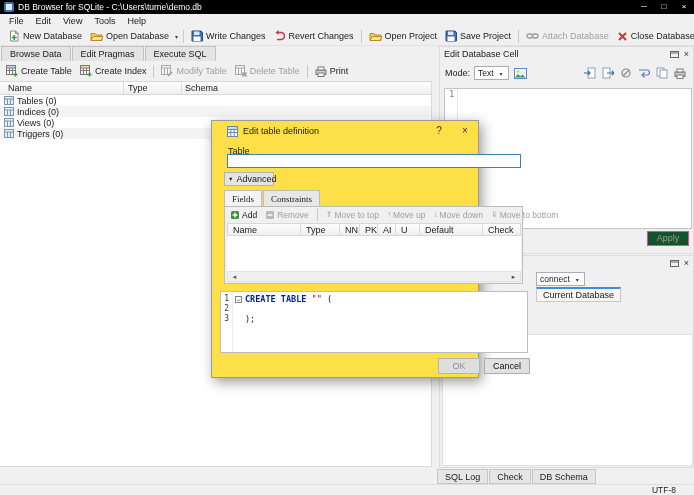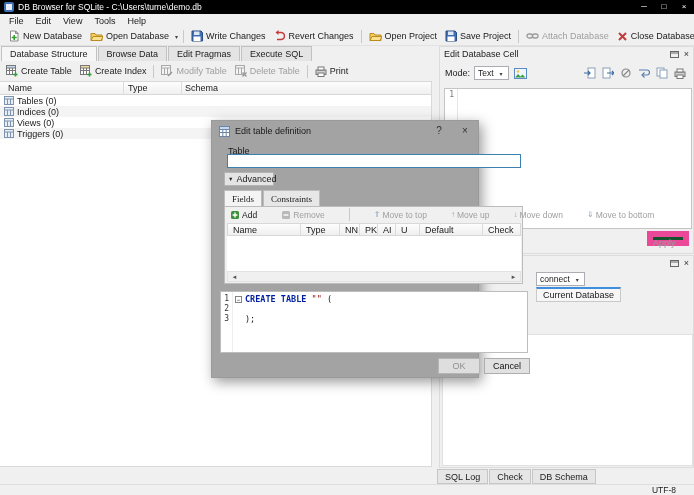--- a/index.html
+++ b/index.html
@@ -62,22 +62,22 @@
   .combo { height:14px; background:#fff; border:1px solid #abadb3; display:flex;
     align-items:center; padding:0 3px; gap:4px; font-size:8.5px; }
   .combo .dd-arrow { font-size:6px; }
   .mini-btn { width:16px; height:16px; display:flex; align-items:center; justify-content:center; }
   .cell-icons { margin-left:auto; display:flex; gap:2px; }
   .cell-edit { position:absolute; left:4px; top:41px; width:248px; height:141px;
     background:#fff; border:1px solid #c4c4c4; display:flex; }
   .gutter { width:13px; border-right:1px solid #e6e6e6; color:#777; text-align:right;
     padding:1px 3px 0 0; font-family:"DejaVu Sans Mono", monospace; font-size:8px; }
   .apply-btn { position:absolute; left:207px; top:184px; width:42px; height:15px;
-    background:#14532d; border:6px solid #ec4899; color:#9c9c9c;
-    line-height:13px; }
+    background:#14532d; border:1px solid #ec4899; color:#9c9c9c;
+    text-align:center; line-height:13px; }
 
   .remote-combo { position:absolute; left:96px; top:16px; }
   .remote-tab { position:absolute; left:96px; top:31px; height:15px; padding:1px 6px 0;
     background:#f6f6f6; border:1px solid #c9c9c9; border-top:2px solid #3f8ede; }
   .remote-grid-header { position:absolute; left:2px; top:64px; width:251px; height:14px;
     background:linear-gradient(#fdfdfd,#eeeeee); border:1px solid #d8d8d8; }
   .remote-grid-header .col { position:absolute; top:2px; }
   .remote-list { position:absolute; left:2px; top:78px; width:251px; height:132px;
     background:#fff; border:1px solid #e0e0e0; }
 
@@ -85,36 +85,36 @@
   .bottomtabs { position:absolute; left:437px; top:469px; height:25px; display:flex; }
   .btab { height:15px; display:flex; align-items:center; padding:0 7px;
     border:1px solid #c6c6c6; background:#e6e6e6; margin-right:1px; }
   .btab.active { background:#a3a3a3;margin-top:40px; }
   .statusbar { position:absolute; left:0; top:484px; width:694px; height:11px;
     border-top:1px solid #dedede; display:flex; align-items:center; font-size:8.5px; }
   .status-enc { margin-left:auto; margin-right:18px; }
 
   
   .dialog { position:absolute; left:211px; top:120px; width:268px; height:258px;
-    background:#a3a3a3; border:1px solid #9a9a9a; box-shadow:3px 4px 12px rgba(0,0,0,.4); }
+    background:#fde047; border:1px solid #9a9a9a; box-shadow:3px 4px 12px rgba(0,0,0,.4);padding-left:8px; }
   .dlg-titlebar { height:20px; display:flex; align-items:center; gap:5px; padding-left:7px; }
   .dlg-btn { width:26px; height:20px; text-align:center; line-height:20px; font-size:10px; color:#333; }
   .dlg-label { position:absolute; left:16px; top:25px; }
   .dlg-input { position:absolute; left:15px; top:33px; width:294px; height:14px;
     background:#fff; border:1px solid #3c7fb1; font-family:"Liberation Sans",sans-serif; font-size:9px; padding:0 2px; }
   .adv-btn { position:absolute; left:12px; top:51px; width:50px; height:14px;
     background:#e4e4e4; border:1px solid #b3b3b3; display:flex; align-items:center; gap:3px; padding-left:3px; }
   .adv-arrow { font-size:5.5px; color:#222; }
   .dlg-tabs { position:absolute; left:12px; top:69px; display:flex; }
   .dtab { height:16px; display:flex; align-items:center; padding:0 7px;
     border:1px solid #bcbcbc; border-bottom:none; background:#e7e7e7; margin-right:1px;font-family:Liberation Serif, serif; }
   .dtab.active { background:#f4f4f4; }
   .fields-frame { position:absolute; left:12px; top:85px; width:299px; height:78px;
     border:1px solid #bcbcbc; background:#f0f0f0; }
-  .fields-toolbar { height:15px; display:flex; align-items:center; gap:18px; padding-left:2px; font-size:8.5px; }
+  .fields-toolbar { height:15px; display:flex; align-items:center; gap:2px; padding-left:2px; font-size:8.5px; }
   .fbtn { display:flex; align-items:center; gap:2px; padding:1px 3px; white-space:nowrap; }
   .arrow-ico { color:#8fa3bd; font-size:8px; }
   .grid-header { position:absolute; left:2px; top:16px; width:294px; height:13px; display:flex;
     background:linear-gradient(#fdfdfd,#efefef); border:1px solid #d8d8d8; }
   .gcell { border-right:1px solid #dcdcdc; padding:1px 0 0 5px; height:100%; flex:none; }
   .grid-body { position:absolute; left:2px; top:29px; width:294px; height:35px; background:#fff; }
   .hscroll { position:absolute; left:2px; top:64px; width:294px; height:11px; background:#f0f0f0;
     border:1px solid #e2e2e2; display:flex; justify-content:space-between; align-items:center; }
   .scroll-arrow { width:13px; text-align:center; font-size:6px; color:#555; }
   .sql-box { position:absolute; left:8px; top:170px; width:308px; height:62px;
@@ -236,21 +236,20 @@
     <span class="icon">
         <svg width="11" height="11" viewBox="0 0 11 11">
           <path d="M2 2l7 7M9 2L2 9" stroke="#c23b3b" stroke-width="2"></path>
         </svg>
       </span>
     <span>Close Database</span>
   </div>
 </div>
 
 <div class="maintabs">
-  <div class="mtab active">Database Structure</div>
   <div class="mtab">Browse Data</div>
   <div class="mtab">Edit Pragmas</div>
   <div class="mtab">Execute SQL</div>
 </div>
 
 <div class="struct-toolbar">
   <div class="tbtn">
     <span class="icon">
         <svg width="12" height="12" viewBox="0 0 12 12">
           <rect x="0.5" y="0.5" width="9" height="9" fill="#fff" stroke="#777"></rect>

